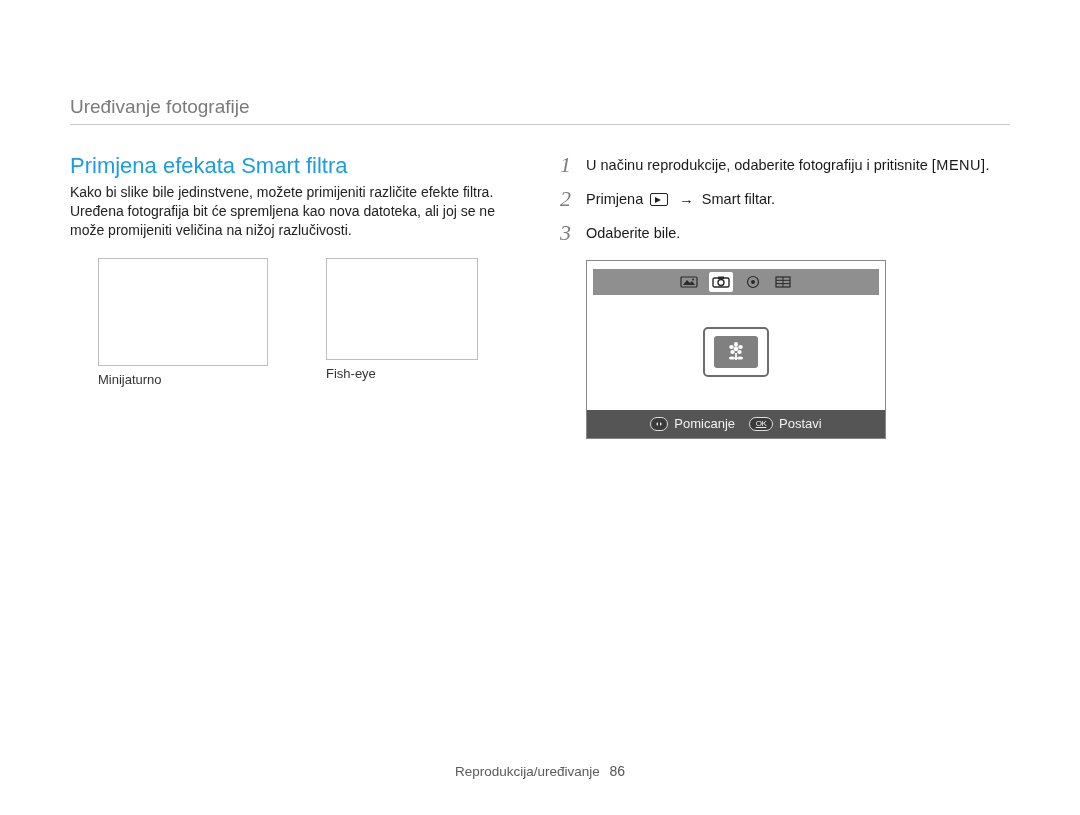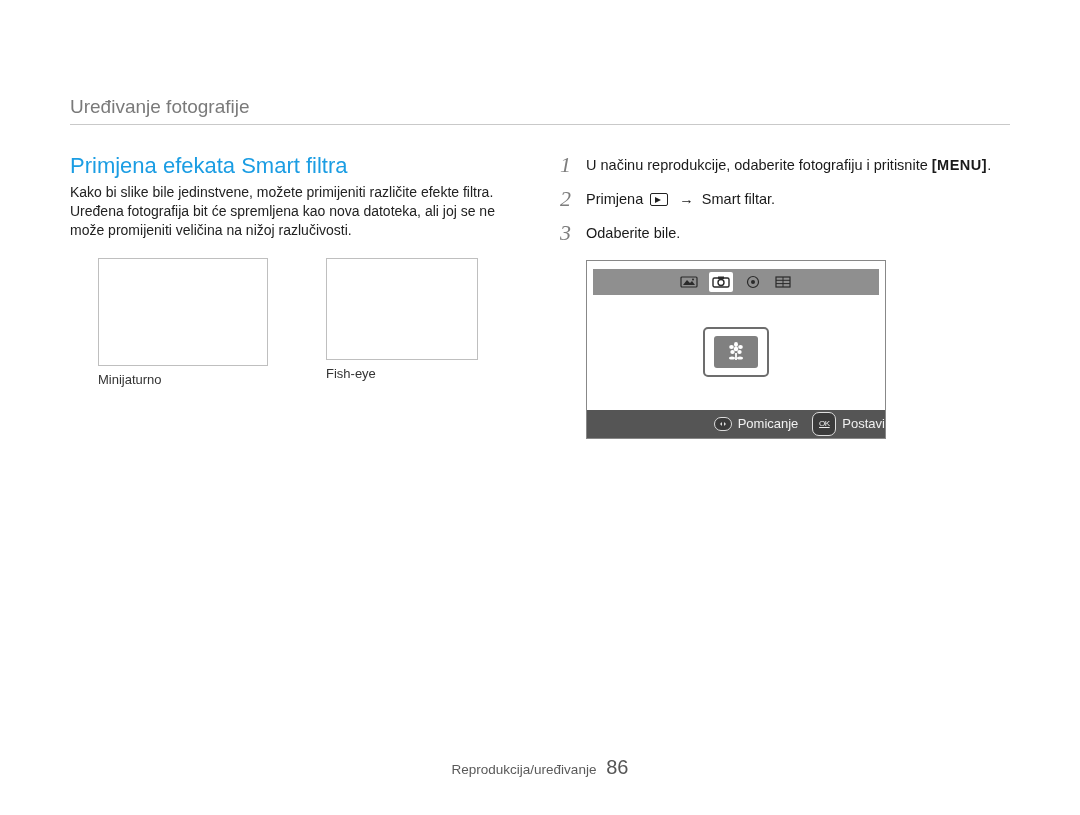--- a/index.html
+++ b/index.html
@@ -82,21 +82,21 @@
       flex: 0 0 26px;
       line-height: 1.1;
     }
     .step-text {
       font-size: 14.5px;
       line-height: 1.45;
       color: #1a1a1a;
       padding-top: 2px;
     }
     .button-label {
-      font-weight: 700;
+      font-weight: 400;
       font-family: Arial, sans-serif;
       letter-spacing: 0.5px;
     }
     .inline-icon {
       display: inline-block;
       vertical-align: -2px;
       width: 18px;
       height: 13px;
       border: 1.2px solid #222;
       border-radius: 2px;
@@ -168,53 +168,53 @@
       width: 44px; height: 32px;
       border-radius: 3px;
       background: #808080;
       display:flex;align-items:center;justify-content:center;
     }
     .screen-footer {
       height: 28px;
       background: #555;
       display: flex;
       align-items: center;
-      justify-content: flex-end;
+      justify-content: center;
       gap: 14px;
       color: #f1f1f1;
       font-size: 13px;
     }
     .footer-group { display: flex; align-items: center; gap: 6px; }
     .circ-btn {
       width: 18px; height: 14px;
       border: 1px solid #ddd;
       border-radius: 8px;
       background: #3b3b3b;
       display:inline-flex;align-items:center;justify-content:center;
     }
     .pill-btn {
-      width: 24px; height: 24px;
+      width: 24px; height: 14px;
       border: 1px solid #ddd;
       border-radius: 7px;
       background: #3b3b3b;
       display:inline-flex;align-items:center;justify-content:center;
       font-size: 8px; color:#eee; letter-spacing: -0.5px; text-decoration: underline;
     }
 
     
     .page-footer {
       position: absolute;
       bottom: 36px;
       left: 0; right: 0;
       text-align: center;
       font-size: 13.5px;
       color: #5a5a5a;
     }
     .page-footer .pnum {
-      font-size: 20px;
+      font-size: 14px;
       color: #555;
       margin-left: 6px;
     }
   </style>
 </head>
 <body>
 
 <div class="page">
 
   <div class="section-title">Uređivanje fotografije</div>

